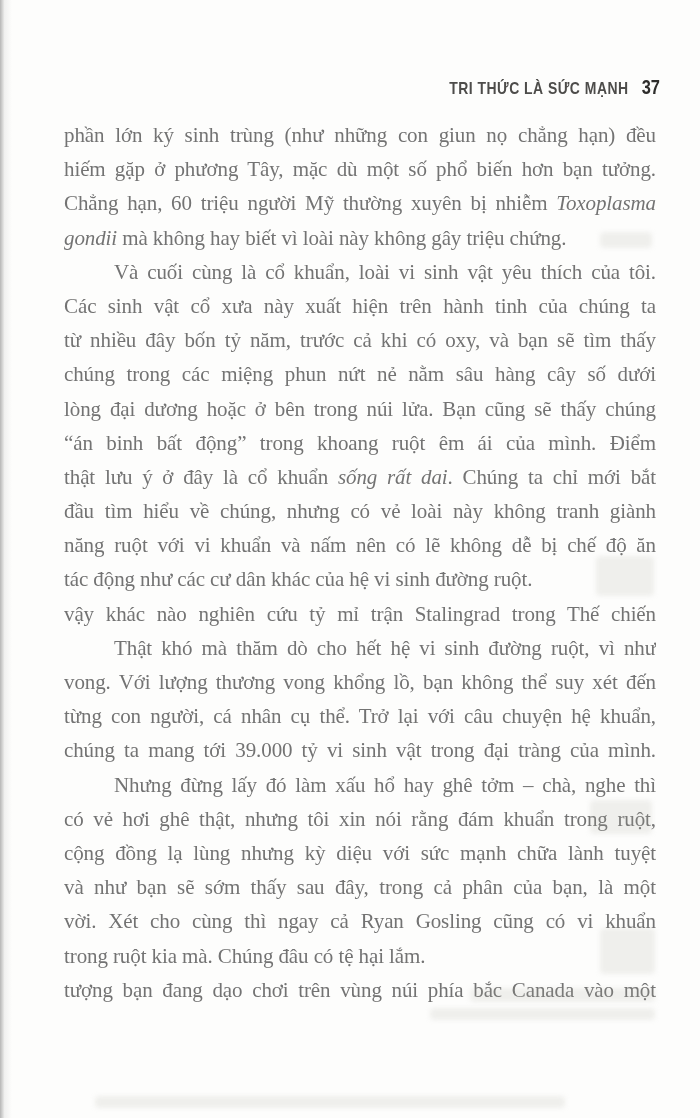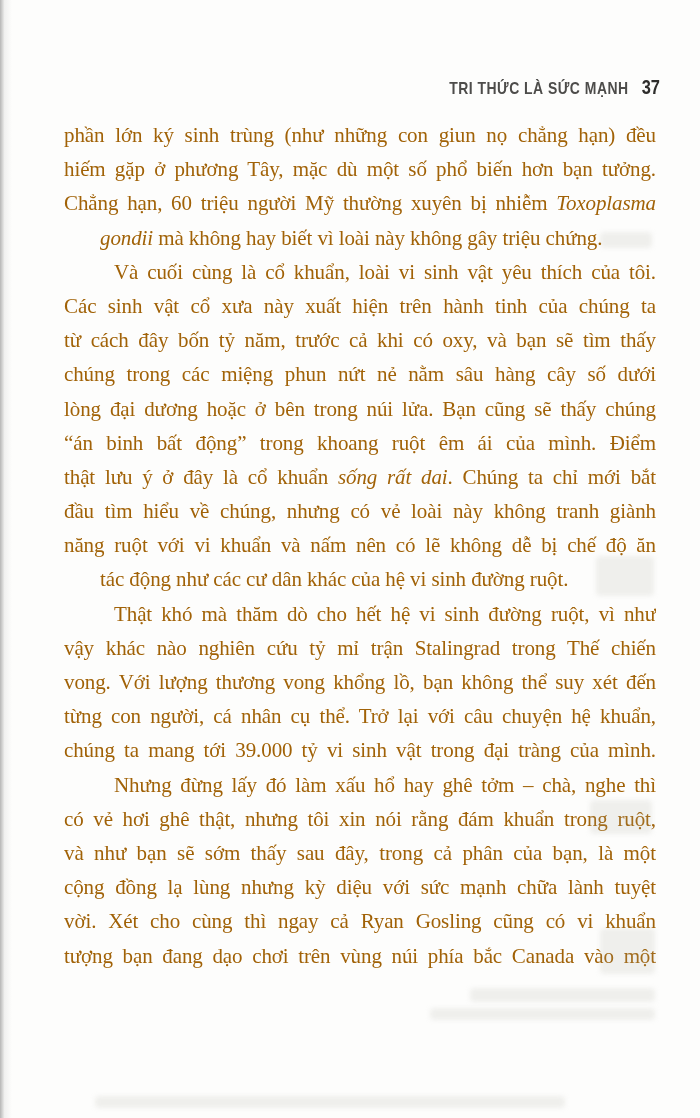--- a/index.html
+++ b/index.html
@@ -18,29 +18,29 @@
     position: absolute; top: 76px; right: 40px;
     display: flex; align-items: baseline; gap: 16px;
     transform: scaleX(.82); transform-origin: 100% 50%;
     font-family: "Liberation Sans", "DejaVu Sans", sans-serif;
     white-space: nowrap;
   }
   .running-title { font-size: 17px; font-weight: 700; letter-spacing: .6px; color: #4d4c4a; }
   .page-number  { font-size: 20px; font-weight: 700; color: #2e2d2b; }
   .body-text {
     position: absolute; left: 64px; top: 118px; width: 592px;
-    color: #a16207; font-size: 21px; letter-spacing: -.1px;
+    color: #737373; font-size: 21px; letter-spacing: -.1px;
   }
   .paragraph { margin: 0; }
   .line {
     height: 34.2px; line-height: 34.2px;
     text-align: justify; text-align-last: justify;
     overflow: hidden; white-space: normal;
   }
-  .line.endline { text-align-last: left; margin-left: 36px; }
+  .line.endline { text-align-last: left; }
   .line.indent  { text-indent: 50px; }
   .line em { }
   .ghost {
     position: absolute; border-radius: 4px;
     background: rgba(168,166,158,.16); filter: blur(2.5px);
   }
   .g1 { left: 600px; top: 232px; width: 52px;  height: 16px; }
   .g2 { left: 596px; top: 556px; width: 58px;  height: 40px; }
   .g3 { left: 590px; top: 800px; width: 62px;  height: 34px; }
   .g4 { left: 600px; top: 928px; width: 55px;  height: 46px; }
@@ -62,42 +62,43 @@
   <div class="body-text">
       <div class="paragraph">
         <div class="line"><span>phần lớn ký sinh trùng (như những con giun nọ chẳng hạn) đều</span></div>
         <div class="line"><span>hiếm gặp ở phương Tây, mặc dù một số phổ biến hơn bạn tưởng.</span></div>
         <div class="line"><span>Chẳng hạn, 60 triệu người Mỹ thường xuyên bị nhiễm </span><em>Toxoplasma</em></div>
         <div class="line endline"><em>gondii</em><span> mà không hay biết vì loài này không gây triệu chứng.</span></div>
       </div>
       <div class="paragraph">
         <div class="line indent"><span>Và cuối cùng là cổ khuẩn, loài vi sinh vật yêu thích của tôi.</span></div>
         <div class="line"><span>Các sinh vật cổ xưa này xuất hiện trên hành tinh của chúng ta</span></div>
-        <div class="line"><span>từ cách đây bốn tỷ năm, trước cả khi có oxy, và bạn sẽ tìm thấy</span></div>
+        <div class="line"><span>từ nhiều đây bốn tỷ năm, trước cả khi có oxy, và bạn sẽ tìm thấy</span></div>
         <div class="line"><span>chúng trong các miệng phun nứt nẻ nằm sâu hàng cây số dưới</span></div>
         <div class="line"><span>lòng đại dương hoặc ở bên trong núi lửa. Bạn cũng sẽ thấy chúng</span></div>
         <div class="line"><span>“án binh bất động” trong khoang ruột êm ái của mình. Điểm</span></div>
         <div class="line"><span>thật lưu ý ở đây là cổ khuẩn </span><em>sống rất dai</em><span>. Chúng ta chỉ mới bắt</span></div>
         <div class="line"><span>đầu tìm hiểu về chúng, nhưng có vẻ loài này không tranh giành</span></div>
         <div class="line"><span>năng ruột với vi khuẩn và nấm nên có lẽ không dễ bị chế độ ăn</span></div>
         <div class="line endline"><span>tác động như các cư dân khác của hệ vi sinh đường ruột.</span></div>
       </div>
       <div class="paragraph">
+        <div class="line"><span>vậy khác nào nghiên cứu tỷ mỉ trận Stalingrad trong Thế chiến</span></div>
         <div class="line indent"><span>Thật khó mà thăm dò cho hết hệ vi sinh đường ruột, vì như</span></div>
-        <div class="line"><span>vậy khác nào nghiên cứu tỷ mỉ trận Stalingrad trong Thế chiến</span></div>
         <div class="line"><span>vong. Với lượng thương vong khổng lồ, bạn không thể suy xét đến</span></div>
         <div class="line"><span>từng con người, cá nhân cụ thể. Trở lại với câu chuyện hệ khuẩn,</span></div>
         <div class="line"><span>chúng ta mang tới 39.000 tỷ vi sinh vật trong đại tràng của mình.</span></div>
       </div>
       <div class="paragraph">
         <div class="line indent"><span>Nhưng đừng lấy đó làm xấu hổ hay ghê tởm – chà, nghe thì</span></div>
         <div class="line"><span>có vẻ hơi ghê thật, nhưng tôi xin nói rằng đám khuẩn trong ruột,</span></div>
+        <div class="line"><span>cộng đồng lạ lùng nhưng kỳ diệu với sức mạnh chữa lành tuyệt</span></div>
         <div class="line"><span>và như bạn sẽ sớm thấy sau đây, trong cả phân của bạn, là một</span></div>
-        <div class="line"><span>cộng đồng lạ lùng nhưng kỳ diệu với sức mạnh chữa lành tuyệt</span></div>
         <div class="line"><span>vời. Xét cho cùng thì ngay cả Ryan Gosling cũng có vi khuẩn</span></div>
+        <div class="line endline"><span>trong ruột kia mà. Chúng đâu có tệ hại lắm.</span></div>
       </div>
       <div class="paragraph">
         <div class="line"><span>tượng bạn đang dạo chơi trên vùng núi phía bắc Canada vào một</span></div>
       </div>
     </div>
 
   <div class="ghost g1"></div>
   <div class="ghost g2"></div>
   <div class="ghost g3"></div>
   <div class="ghost g4"></div>

